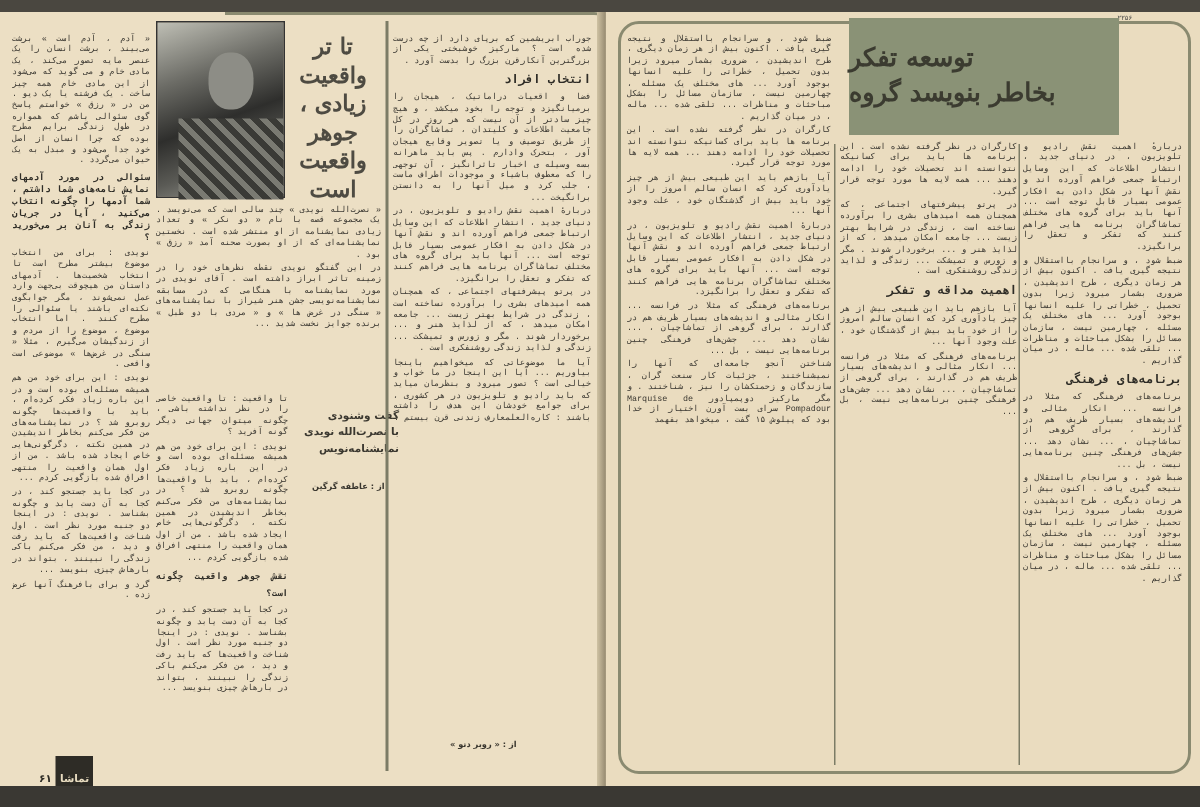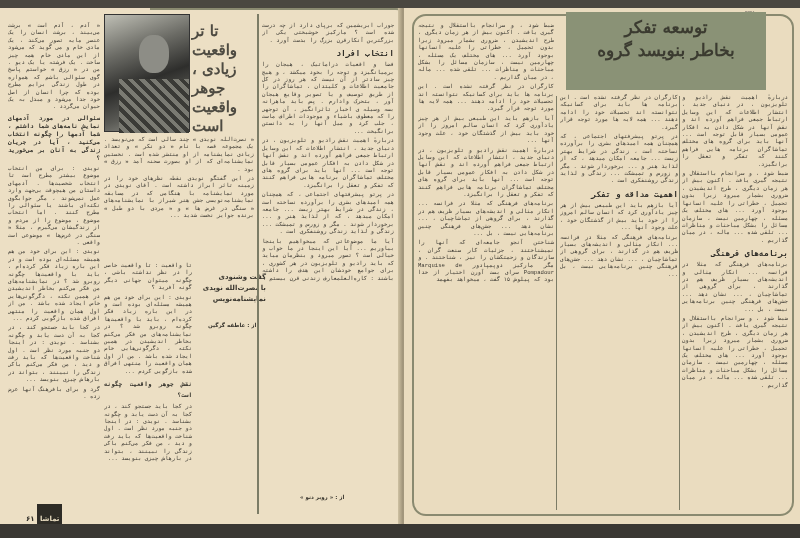--- a/index.html
+++ b/index.html
@@ -8,25 +8,25 @@
 .topbar{position:absolute;left:0;top:0;width:800px;height:9px;background:#4a4740}
 .bottombar{position:absolute;left:0;top:524px;width:800px;height:14px;background:#3a3833}
 .page{position:absolute;top:8px;height:518px;background:#ecdfc4}
 .pl{left:0;width:401px}
 .pr{left:404px;width:396px;background:#eadcbf}
 .gutter{position:absolute;left:398px;top:8px;width:10px;height:518px;background:linear-gradient(90deg,#cfc2a3,#9e9278 50%,#cfc2a3)}
 .col{position:absolute;direction:rtl;text-align:justify;font-size:5.6px;line-height:7.4px;color:#3d3a33;overflow:hidden;font-family:Liberation Mono, monospace}
 .col p{margin-bottom:2px}
 .frame{position:absolute;border:2px solid #8a8a70;border-radius:14px}
 .vrule{position:absolute;width:2px;background:#7c7c66}
-.title-box{position:absolute;left:566px;top:12px;width:200px;height:78px;background:#8a9276;direction:rtl;text-align:center;color:#3b3b30;font-weight:bold;font-family:"DejaVu Serif",serif;font-size:17px;line-height:23px;padding-top:4px}
+.title-box{position:absolute;left:566px;top:12px;width:180px;height:78px;background:#8a9276;direction:rtl;text-align:left;color:#3b3b30;font-weight:bold;font-family:"DejaVu Serif",serif;font-size:17px;line-height:23px;padding-top:16px}
 .photo{position:absolute;left:104px;top:14px;width:86px;height:118px;background:linear-gradient(160deg,#bfbfb5 0%,#6c6c66 30%,#2e2e2c 55%,#5a5a55 75%,#a8a8a0 100%);border:1px solid #333}
 .photo .face{position:absolute;left:34px;top:20px;width:30px;height:38px;border-radius:45%;background:#8d8d86}
 .photo .shirt{position:absolute;left:14px;top:64px;width:70px;height:54px;background:repeating-linear-gradient(45deg,#3a3a36 0 4px,#7a7a72 4px 8px)}
-.quote{position:absolute;left:192px;top:22px;width:60px;direction:rtl;text-align:left;font-family:"DejaVu Serif",serif;font-weight:bold;font-size:15px;line-height:19px;color:#4e4b42}
+.quote{position:absolute;left:192px;top:22px;width:60px;direction:rtl;text-align:center;font-family:"DejaVu Serif",serif;font-weight:bold;font-size:15px;line-height:19px;color:#4e4b42}
 .sub-h{font-weight:bold;font-size:8px;line-height:11px;margin:4px 0 3px;color:#2e2c26}
 .interview{position:absolute;left:196px;top:272px;width:70px;direction:rtl;text-align:right;font-weight:bold;font-size:7px;line-height:11px;color:#3a372f}
 .byline{position:absolute;direction:rtl;font-size:5.5px;color:#3a372f;font-weight:bold}
 .footer-mark{position:absolute;left:26px;top:515px;font-weight:bold;font-size:7px;color:#2e2c26;direction:rtl}
 .footer-mark .logo{background:#2e2c26;color:#e8dcc0;padding:11px 3px}
 .header-strip{position:absolute;left:745px;top:10px;font-size:4.5px;color:#444}
 </style>
 </head>
 <body>
 

